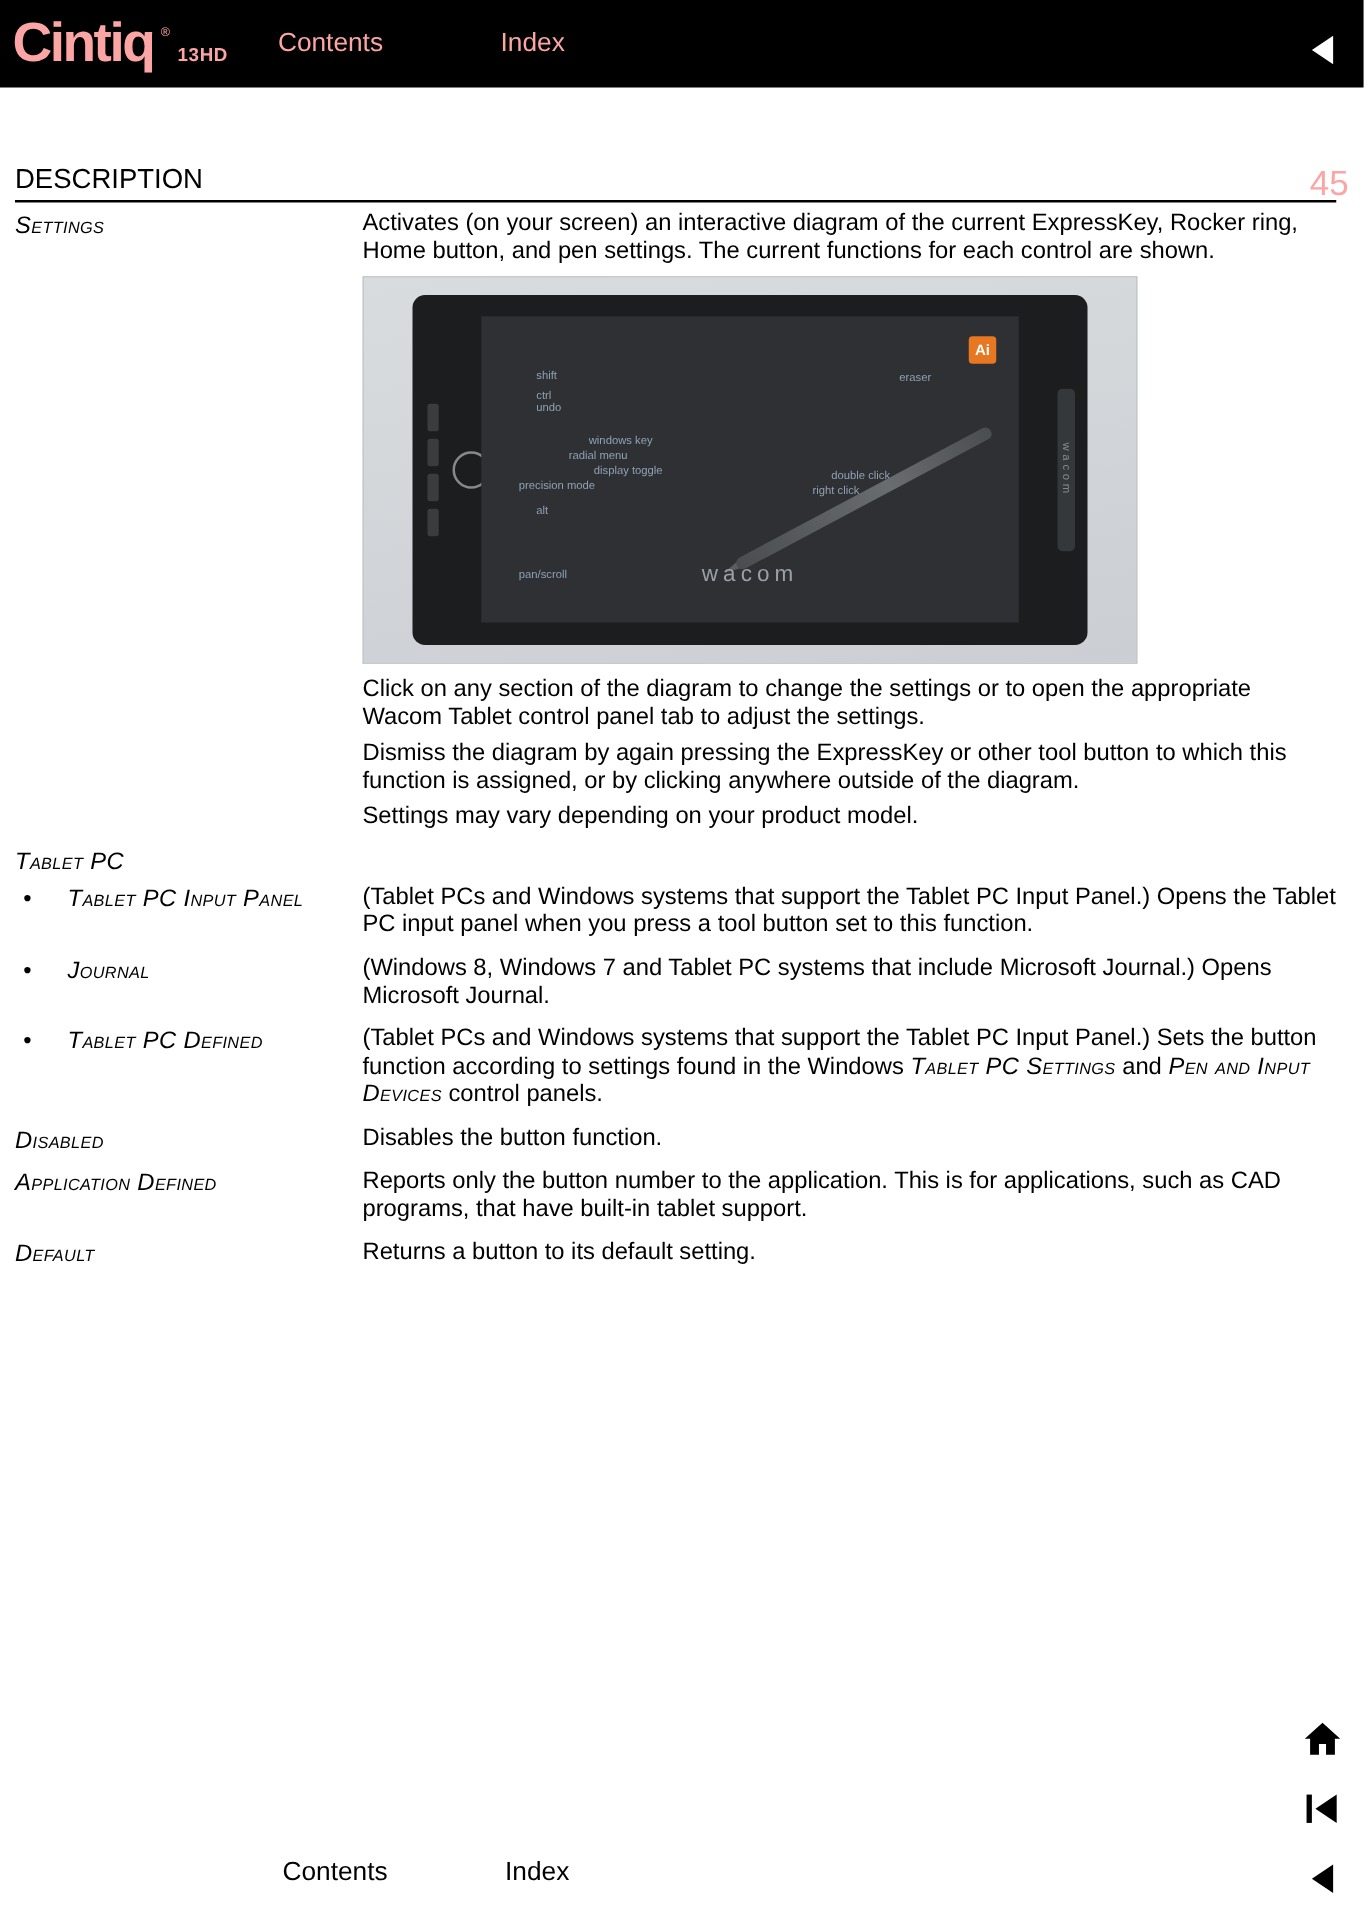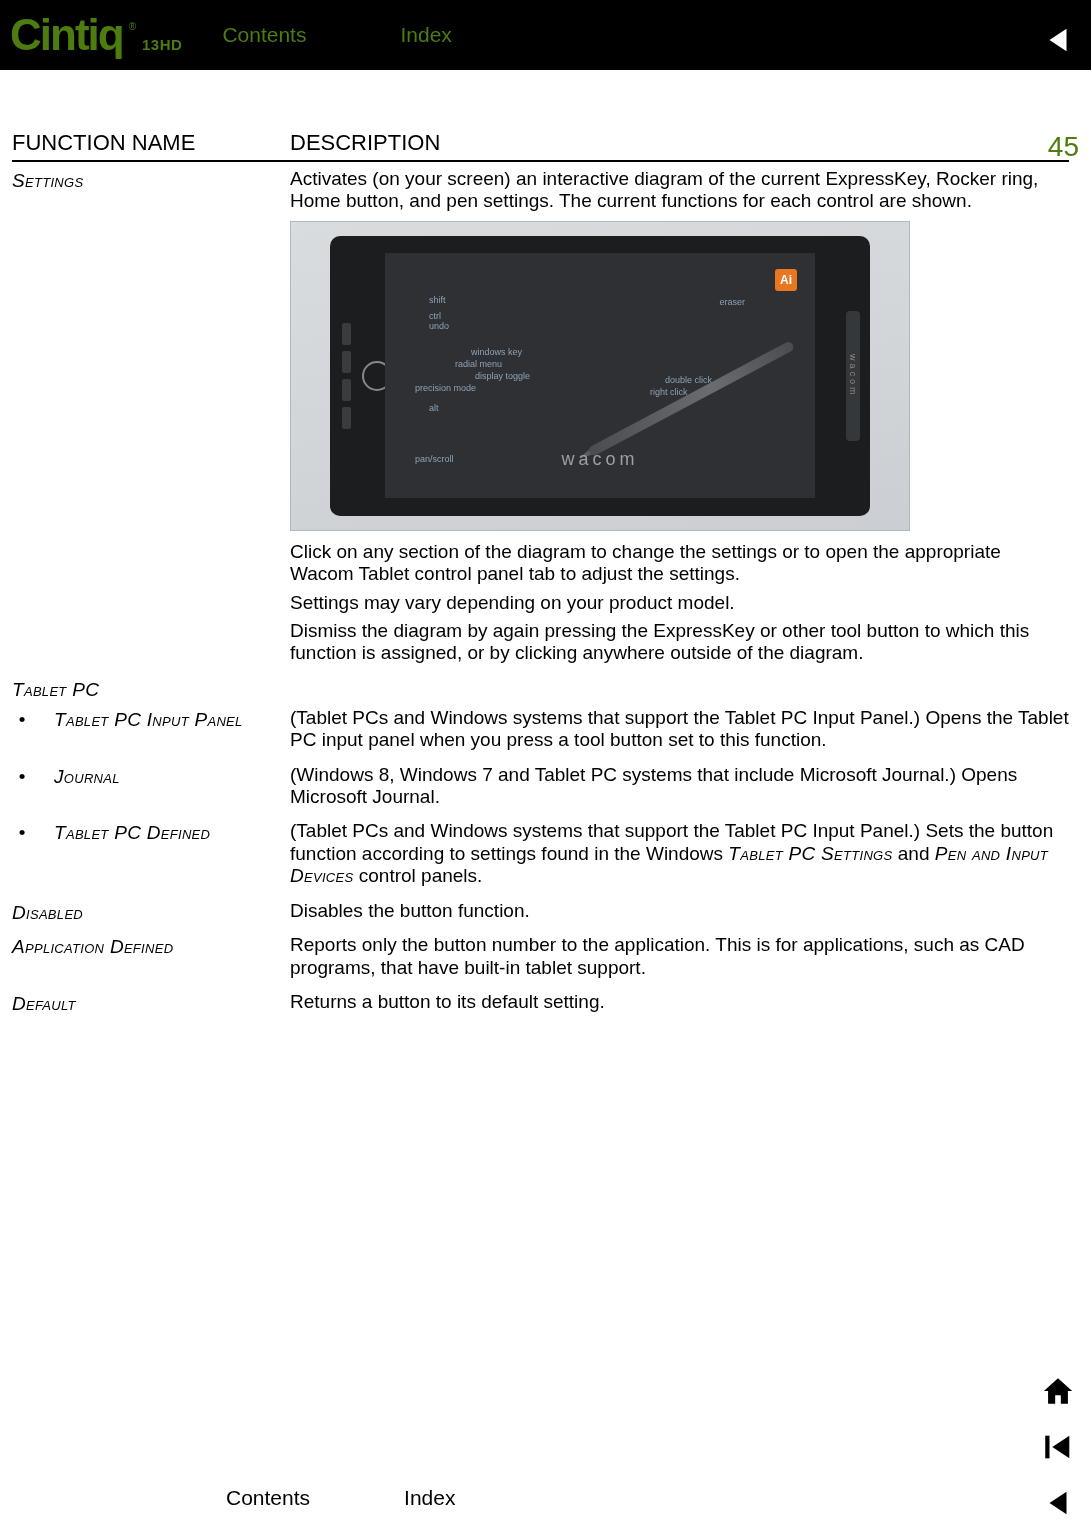--- a/index.html
+++ b/index.html
@@ -9,21 +9,21 @@
     background: #ffffff;
     font-family: Arial, Helvetica, sans-serif;
     color: #000;
     position: relative;
     overflow: hidden;
   }
   .topbar {
     width: 100%;
     height: 70px;
     background: #000;
-    color: #4d7c0f;
+    color: #fca5a5;
     display: flex;
     align-items: center;
     padding: 0 12px 0 0;
   }
   .logo {
     display: flex;
     align-items: baseline;
     padding-left: 10px;
     gap: 6px;
   }
@@ -237,21 +237,20 @@
           <path d="M6 4v16l12-8z"></path>
         </svg>
     </span>
     <span class="page-num">45</span>
   </div>
 </div>
 
 <div class="content">
 
   <div class="table-head">
-    <div class="col-name">FUNCTION NAME</div>
     <div class="col-desc">DESCRIPTION</div>
   </div>
 
   <div class="row">
     <div class="fn sc">Settings</div>
     <div class="desc">
       <p>Activates (on your screen) an interactive diagram of the current ExpressKey, Rocker ring, Home button, and pen settings. The current functions for each control are shown.</p>
 
       <div class="diagram">
         <div class="tablet">
@@ -285,22 +284,22 @@
             </div>
             <div class="wacom-logo">wacom</div>
           </div>
           <div class="pen-holder">
             <span class="pen-holder-text">wacom</span>
           </div>
         </div>
       </div>
 
       <p>Click on any section of the diagram to change the settings or to open the appropriate Wacom Tablet control panel tab to adjust the settings.</p>
+      <p>Dismiss the diagram by again pressing the ExpressKey or other tool button to which this function is assigned, or by clicking anywhere outside of the diagram.</p>
       <p>Settings may vary depending on your product model.</p>
-      <p>Dismiss the diagram by again pressing the ExpressKey or other tool button to which this function is assigned, or by clicking anywhere outside of the diagram.</p>
     </div>
   </div>
 
   <div class="row">
     <div class="fn sc" style="width:auto;">Tablet PC</div>
   </div>
 
   <div class="row">
     <div class="fn sub-bullet">
       <span class="bullet-mark">•</span>

